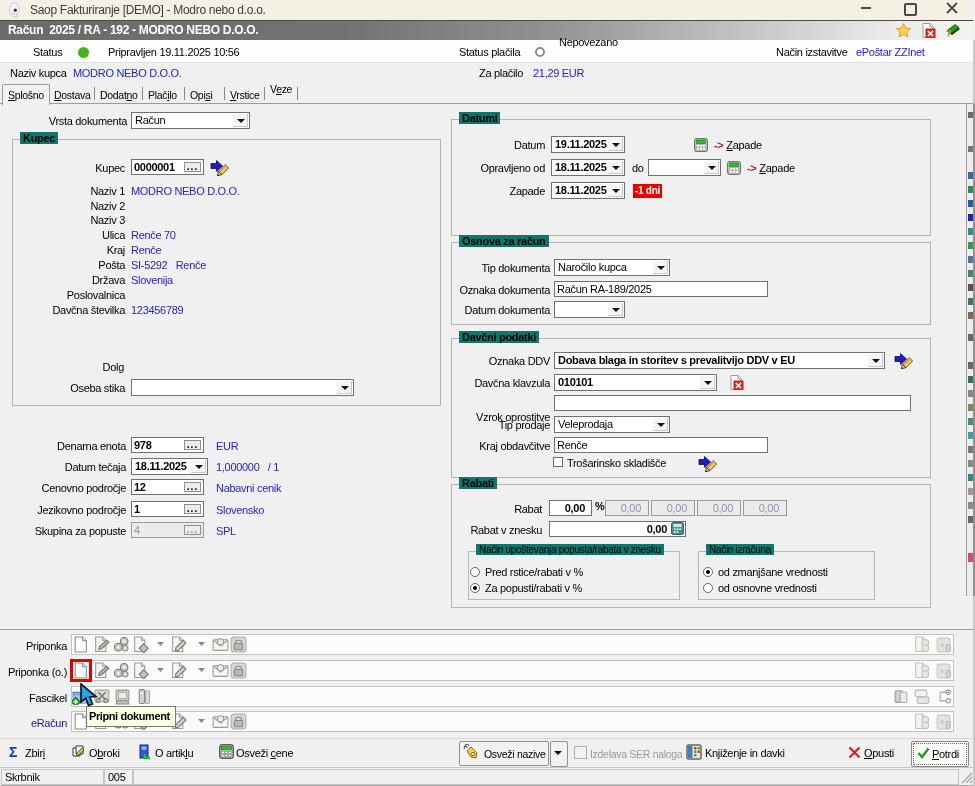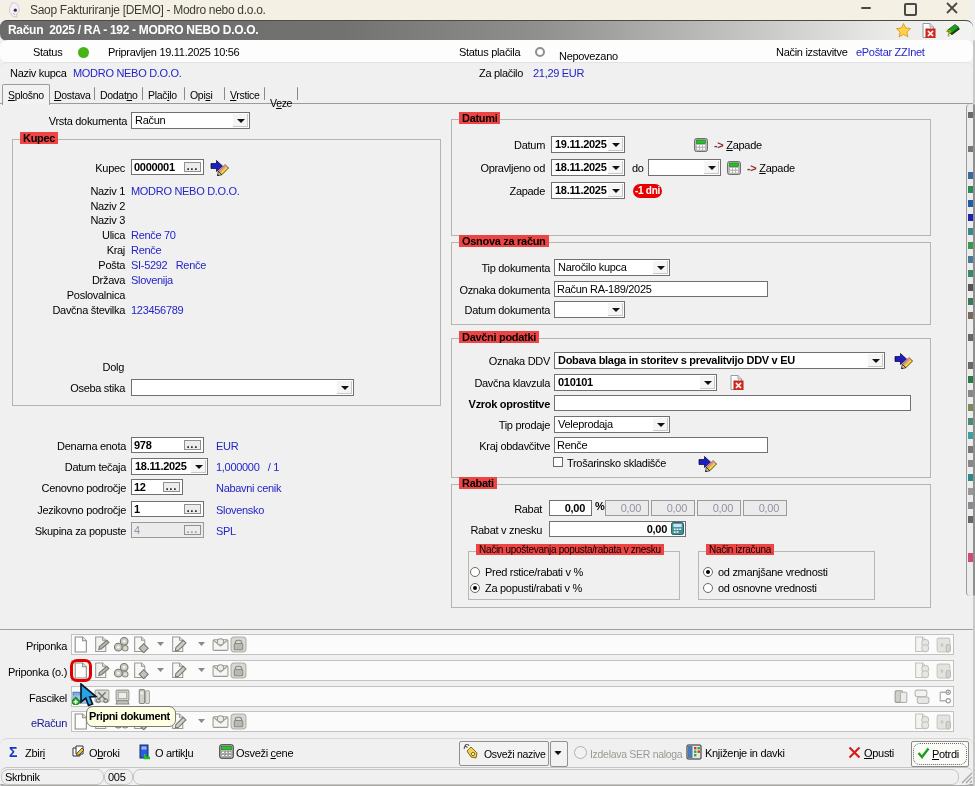--- a/index.html
+++ b/index.html
@@ -1,23 +1,23 @@
 <!DOCTYPE html>
 <html><head><meta charset="utf-8">
 <style>
 html,body{margin:0;padding:0;}
 body{width:975px;height:786px;overflow:hidden;font-family:"Liberation Sans",sans-serif;font-size:11px;letter-spacing:-0.3px;color:#000;background:#f0f0f0;}
 #win{position:relative;width:975px;height:786px;}
-.abs{position:absolute;border-radius:7px;}
+.abs{position:absolute;}
 .lbl{position:absolute;white-space:nowrap;line-height:15px;}
 .r{text-align:right;}
 .blue{color:#2424c8;}
 .b{font-weight:bold;}
 .gb{position:absolute;border:1px solid #b4b4b0;box-sizing:border-box;}
-.gb>.cap{position:absolute;top:-8px;left:7px;background:#ef4444;padding:0 3px;font-weight:bold;white-space:nowrap;}
+.gb>.cap{position:absolute;top:-8px;left:7px;background:#0f766e;padding:0 3px;font-weight:bold;white-space:nowrap;}
 .field{position:absolute;background:#fff;border:1px solid #707070;box-sizing:border-box;font-size:11px;line-height:13px;padding:1px 3px 0 2px;white-space:nowrap;overflow:hidden;}
 .combo{position:absolute;background:#fff;border:1px solid #707070;box-sizing:border-box;}
 .combo .tx{position:absolute;left:3px;top:1px;line-height:12px;white-space:nowrap;}
 .combo .ar{position:absolute;top:1px;right:1px;bottom:1px;width:15px;background:#f5f5f5;border:none;box-shadow:inset -1px -1px 0 #c8c8c8;box-sizing:border-box;}
 .combo .ar:after{content:"";position:absolute;left:50%;top:50%;margin:-2px 0 0 -4px;border-left:4px solid transparent;border-right:4px solid transparent;border-top:4px solid #111;}
 .dots{position:absolute;top:2px;right:2px;bottom:2px;width:17px;background:#ececec;border:1px solid #909090;box-sizing:border-box;text-align:center;font-weight:bold;line-height:8px;font-size:10px;letter-spacing:1px;}
 .dis{background:#ebebeb;color:#9292a6;border-color:#9a9a9a;}
 .radio{position:absolute;width:10px;height:10px;border-radius:50%;background:#fff;border:1px solid #6a6a64;box-sizing:border-box;}
 .radio.on:after{content:"";position:absolute;left:2px;top:2px;width:4px;height:4px;border-radius:50%;background:#000;}
 .cb{position:absolute;width:10px;height:10px;background:#fff;border:1px solid #6a6a64;box-sizing:border-box;}
@@ -57,21 +57,21 @@
       <path d="M6 11.5 L6 13 L14 7 L14 5.5 Z" fill="#0c5d0c"></path>
       <text x="1" y="14" font-size="9" font-weight="bold" fill="#e8d020" stroke="#7a6a00" stroke-width="0.3">?</text>
     </svg>
 
 <div class="abs" style="left:0;top:40px;width:973px;height:22px;background:#fdfdfd;"></div>
 <div class="lbl" style="left:33px;top:45px;">Status</div>
 <div class="abs" style="left:78px;top:47px;width:11px;height:11px;border-radius:50%;background:#46b317;"></div>
 <div class="lbl" style="left:108px;top:45px;">Pripravljen 19.11.2025 10:56</div>
 <div class="lbl" style="left:459px;top:45px;">Status plačila</div>
 <div class="abs" style="left:535px;top:47px;width:10px;height:10px;border-radius:50%;background:#fff;border:2px solid #8f8f8f;box-sizing:border-box;"></div>
-<div class="lbl" style="left:559px;top:49px;">Nepovezano</div>
+<div class="lbl" style="left:559px;top:35px;">Nepovezano</div>
 <div class="lbl" style="left:776px;top:45px;">Način izstavitve</div>
 <div class="lbl blue" style="left:856px;top:45px;">ePoštar ZZInet</div>
 
 <div class="abs" style="left:0;top:62px;width:973px;height:21px;background:#f0f0f0;border-top:1px solid #e2e2e2;"></div>
 <div class="lbl" style="left:10px;top:66px;">Naziv kupca</div>
 <div class="lbl blue" style="left:73px;top:66px;">MODRO NEBO D.O.O.</div>
 <div class="lbl" style="left:479px;top:66px;">Za plačilo</div>
 <div class="lbl blue" style="left:533px;top:66px;">21,29 EUR</div>
 
 <div class="abs" style="left:0;top:83px;width:973px;height:21px;background:#f0f0f0;"></div>
@@ -81,21 +81,21 @@
 <div class="lbl" style="left:54px;top:88px;font-size:10.5px;"><u>D</u>ostava</div>
 <div class="abs" style="left:94px;top:87px;width:1px;height:13px;background:#8a8a84;"></div>
 <div class="lbl" style="left:100px;top:88px;font-size:10.5px;">Dodat<u>n</u>o</div>
 <div class="abs" style="left:142px;top:87px;width:1px;height:13px;background:#8a8a84;"></div>
 <div class="lbl" style="left:148px;top:88px;font-size:10.5px;">Plač<u>i</u>lo</div>
 <div class="abs" style="left:184px;top:87px;width:1px;height:13px;background:#8a8a84;"></div>
 <div class="lbl" style="left:190px;top:88px;font-size:10.5px;">Opi<u>s</u>i</div>
 <div class="abs" style="left:224px;top:87px;width:1px;height:13px;background:#8a8a84;"></div>
 <div class="lbl" style="left:230px;top:88px;font-size:10.5px;"><u>V</u>rstice</div>
 <div class="abs" style="left:264px;top:87px;width:1px;height:13px;background:#8a8a84;"></div>
-<div class="lbl" style="left:270px;top:96px;font-size:10.5px;">V<u>e</u>ze</div>
+<div class="lbl" style="left:270px;top:82px;font-size:10.5px;">V<u>e</u>ze</div>
 <div class="abs" style="left:297px;top:87px;width:1px;height:13px;background:#8a8a84;"></div>
 
 <div class="lbl r" style="left:27px;top:114px;width:100px;">Vrsta dokumenta</div>
 <div class="combo" style="left:131px;top:112px;width:119px;height:17px;">
       <span class="tx">Račun</span>
       <span class="ar"></span>
     </div>
 
 <div class="gb" style="left:12px;top:139px;width:429px;height:267px;">
       <span class="cap">Kupec</span>
@@ -136,21 +136,21 @@
 <div class="lbl r" style="left:36px;top:439px;width:90px;">Denarna enota</div>
 <div class="field b" style="left:131px;top:437px;width:73px;height:16px;">978<span class="dots">...</span></div>
 <div class="lbl blue" style="left:216px;top:439px;">EUR</div>
 <div class="lbl r" style="left:36px;top:460px;width:90px;">Datum tečaja</div>
 <div class="combo" style="left:131px;top:458px;width:77px;height:17px;">
       <span class="tx b">18.11.2025</span>
       <span class="ar"></span>
     </div>
 <div class="lbl blue" style="left:216px;top:460px;">1,000000&nbsp;&nbsp;&nbsp;/ 1</div>
 <div class="lbl r" style="left:26px;top:481px;width:100px;">Cenovno področje</div>
-<div class="field b" style="left:131px;top:479px;width:52px;height:16px;">12<span class="dots">...</span></div>
+<div class="field b" style="left:131px;top:479px;width:73px;height:16px;">12<span class="dots">...</span></div>
 <div class="lbl blue" style="left:216px;top:481px;">Nabavni cenik</div>
 <div class="lbl r" style="left:21px;top:503px;width:105px;">Jezikovno področje</div>
 <div class="field b" style="left:131px;top:501px;width:73px;height:16px;">1<span class="dots">...</span></div>
 <div class="lbl blue" style="left:216px;top:503px;">Slovensko</div>
 <div class="lbl r" style="left:16px;top:524px;width:110px;">Skupina za popuste</div>
 <div class="field dis" style="left:131px;top:522px;width:73px;height:16px;">4<span class="dots">...</span></div>
 <div class="lbl blue" style="left:216px;top:524px;">SPL</div>
 
 <div class="gb" style="left:451px;top:119px;width:480px;height:117px;">
       <span class="cap">Datumi</span>
@@ -238,21 +238,21 @@
 <div class="combo" style="left:554px;top:374px;width:163px;height:17px;">
       <span class="tx b">010101</span>
       <span class="ar"></span>
     </div>
 <svg class="icon" style="left:729px;top:375px" width="15" height="15" viewBox="0 0 15 15">
       <path d="M2 0.5 H9 L12.5 4 V14.5 H2 Z" fill="#fff" stroke="#9a9a9a"></path>
       <path d="M9 0.5 V4 H12.5" fill="#dfe4ec" stroke="#9a9a9a"></path>
       <rect x="5" y="6" width="9" height="9" fill="#d93025" stroke="#b0221a"></rect>
       <path d="M7 8 L12 13 M12 8 L7 13" stroke="#fff" stroke-width="1.6"></path>
     </svg>
-<div class="lbl r" style="left:462px;top:397px;width:88px;font-weight:bold;">Vzrok oprostitve</div>
+<div class="lbl r" style="left:462px;top:410px;width:88px;">Vzrok oprostitve</div>
 <div class="field" style="left:554px;top:395px;width:357px;height:16px;"></div>
 <div class="lbl r" style="left:470px;top:418px;width:80px;">Tip prodaje</div>
 <div class="combo" style="left:554px;top:416px;width:116px;height:17px;">
       <span class="tx">Veleprodaja</span>
       <span class="ar"></span>
     </div>
 <div class="lbl r" style="left:462px;top:439px;width:88px;">Kraj obdavčitve</div>
 <div class="field" style="left:554px;top:437px;width:214px;height:16px;">Renče</div>
 <div class="cb" style="left:553px;top:457px;"></div>
 <div class="lbl" style="left:567px;top:456px;">Trošarinsko skladišče</div>

